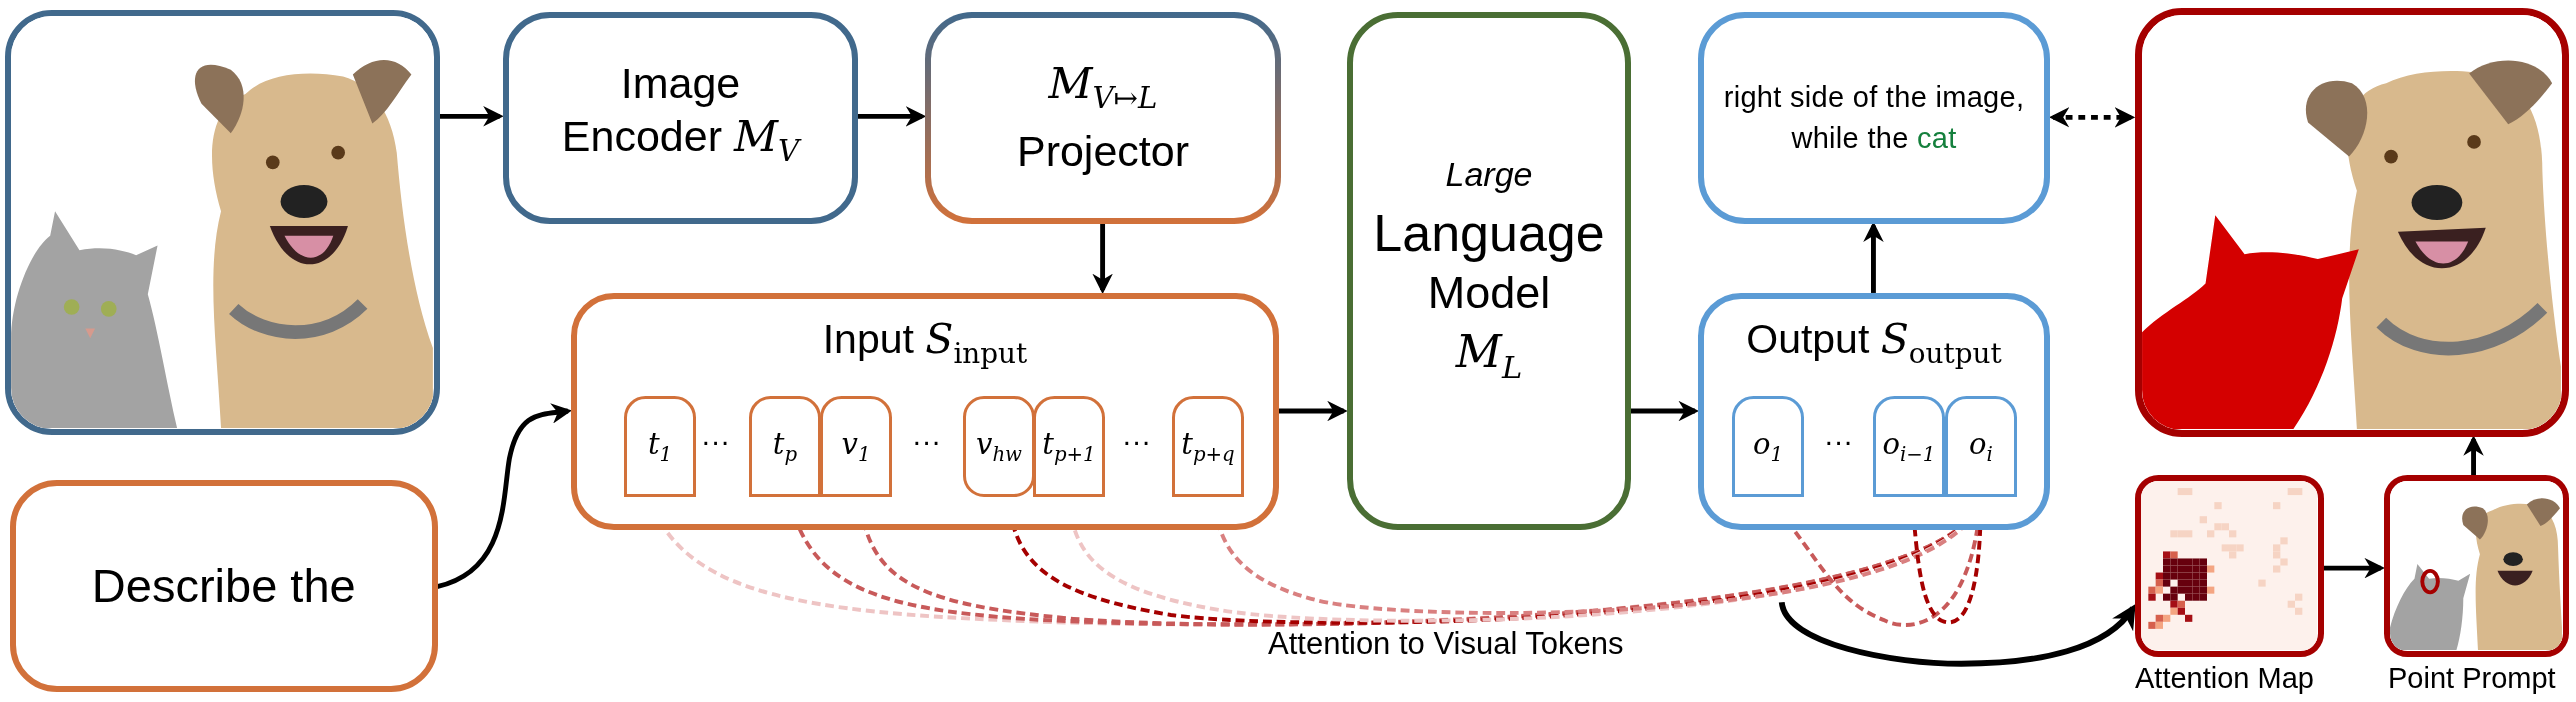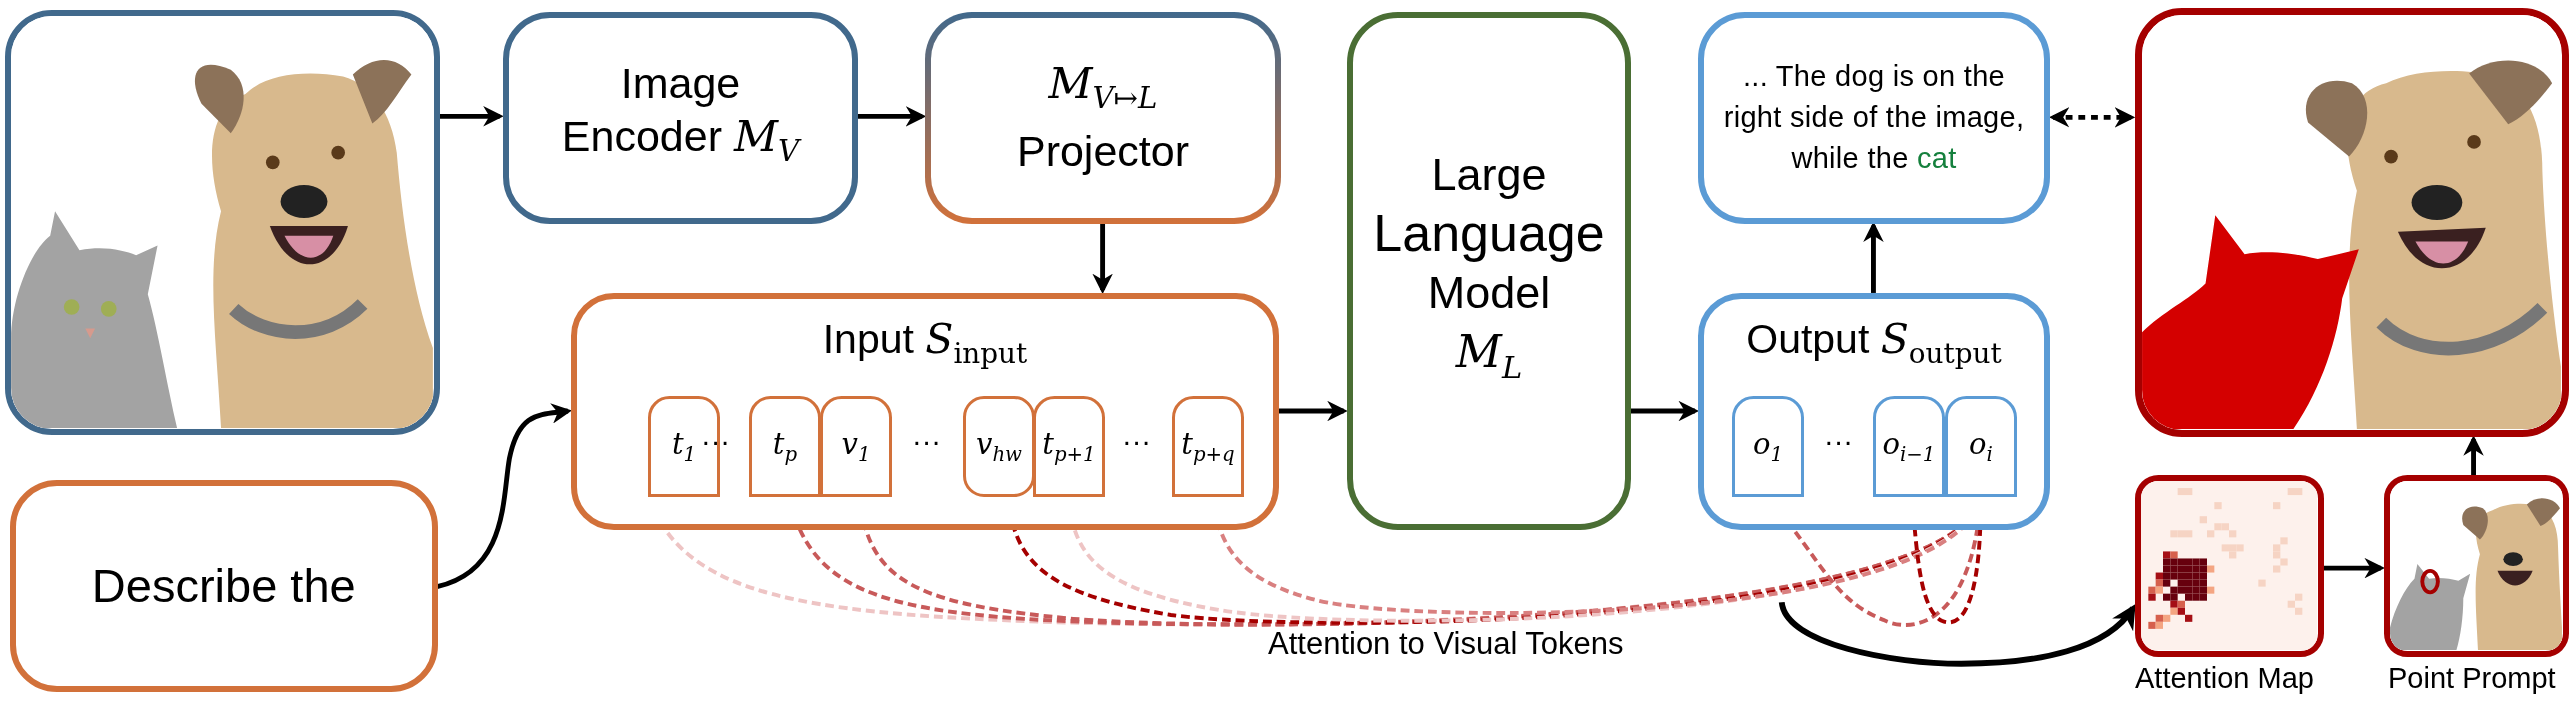--- a/index.html
+++ b/index.html
@@ -118,28 +118,27 @@
     <span class="math"><span>M</span><sub>V</sub></span>
   </div>
 </div>
 
 <div class="box" style="left:925px; top:11.7px; width:356px; height:212px; border:6.8px solid transparent; background: linear-gradient(#fff,#fff) padding-box, linear-gradient(#41698c,#d2713a) border-box;">
   <div class="label math"><span>M</span><sub>V↦L</sub></div>
   <div class="label">Projector</div>
 </div>
 
 <div class="box green" style="left:1347px; top:11.7px; width:284px; height:518px; border-radius:51px;">
-  <div class="label" style="font-size:45px; line-height:59px;">Large</div>
+  <div class="label" style="font-size:34px; line-height:59px;font-style:italic;">Large</div>
   <div class="label" style="font-size:52px; line-height:59px;">Language</div>
   <div class="label" style="font-size:45px; line-height:59px;">Model</div>
   <div class="label math" style="font-size:45px; line-height:59px;"><span>M</span><sub>L</sub></div>
 </div>
 
 <div class="box lightblue" style="left:1698px; top:11.7px; width:352px; height:212px;">
-  <div class="out-text">... The dog is on the</div>
   <div class="out-text">right side of the image,</div>
   <div class="out-text"><span>while the </span><span class="cat-word">cat</span></div>
 </div>
 
 <div class="box red" style="left:2135px; top:7.8px; width:434px; height:429px; overflow:hidden;">
   <svg width="419" height="414" viewBox="0 0 429 424" style="position:absolute; left:0; top:0;">
     <rect width="429" height="424" fill="#fff"></rect>
     <g>
       <path d="M220,424 C215,330 205,250 220,180 C200,120 210,80 250,70 C280,55 330,55 360,62 C395,75 410,110 410,160 C412,220 420,300 429,360 L429,424 Z" fill="#d8b98d"></path>
       <path d="M170,110 C160,80 185,60 215,70 C240,85 232,125 212,145 Z" fill="#8c7259"></path>
@@ -155,21 +154,21 @@
   </svg>
 </div>
 
 <div class="box orange" style="left:571px; top:293px; width:708px; height:237px; justify-content:flex-start; border-radius:43px;">
   <div class="label" style="margin-top:13.7px; font-size:41px;">
     <span>Input</span>
     <span class="math"><span>S</span><sub class="up">input</sub></span>
   </div>
 </div>
 <div id="input-tokens">
-    <div class="token " style="left: 648px; top: 396px;">
+    <div class="token " style="left: 624px; top: 396px;">
       <span class="math"><span>t</span><sub>1</sub></span>
     </div>
     <div class="token " style="left: 749px; top: 396px;">
       <span class="math"><span>t</span><sub>p</sub></span>
     </div>
     <div class="token " style="left: 820px; top: 396px;">
       <span class="math"><span>v</span><sub>1</sub></span>
     </div>
     <div class="token " style="left: 963px; top: 396px; border-radius: 21px;">
       <span class="math"><span>v</span><sub>hw</sub></span>

